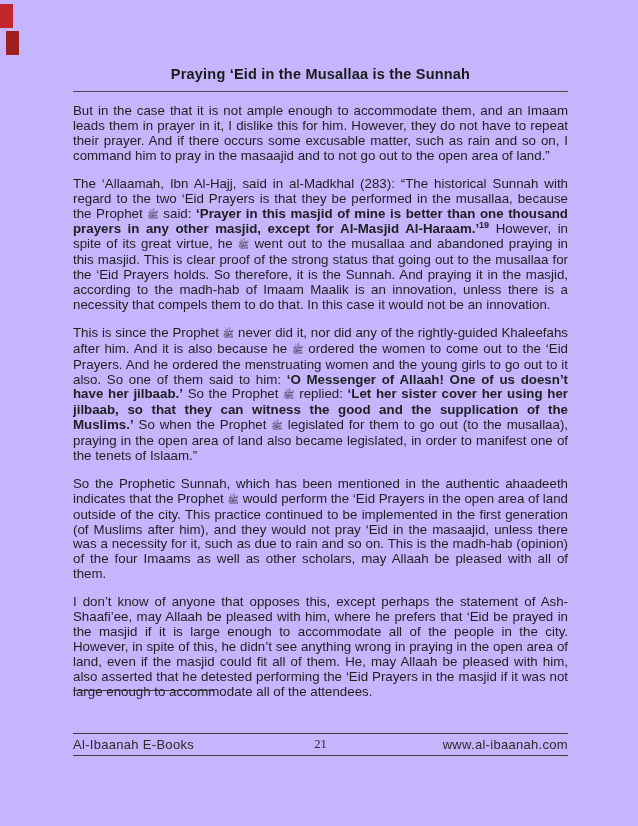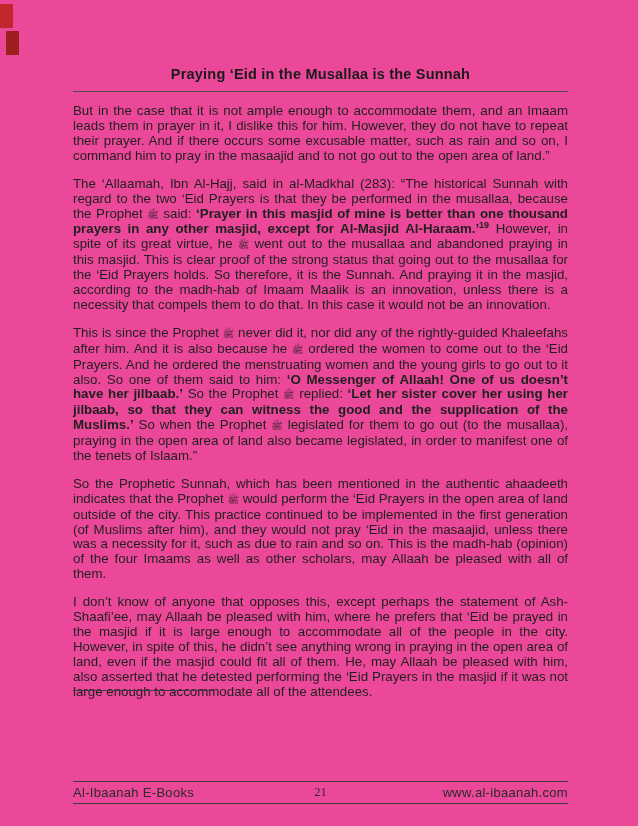--- a/index.html
+++ b/index.html
@@ -1,20 +1,20 @@
 <!DOCTYPE html>
 <html><head>
 <meta charset="utf-8">
 <style>
   html, body { margin: 0; padding: 0; background: #ffffff; }
   .page {
     position: relative;
     width: 638px;
     height: 826px;
-    background: #ec4899;
+    background: #c4b5fd;
     overflow: hidden;
     font-family: "Liberation Sans", sans-serif;
   }
   .marker { position: absolute; }
   .marker1 { left: 0px;  top: 4px;  width: 13px; height: 24px; background: #c1272d; }
   .marker2 { left: 6px;  top: 31px; width: 13px; height: 24px; background: #9e1f1f; }
 
   .content { position: absolute; left: 73px; top: 0; width: 495px; height: 826px; }
 
   .title-wrap {
@@ -62,21 +62,20 @@
     position: absolute; top: 733px; left: 0; right: 0;
     height: 21px;
     border-top: 1px solid #3c3c3c;
     border-bottom: 1px solid #3c3c3c;
     display: flex;
     align-items: center;
     justify-content: space-between;
     font-size: 13px;
     letter-spacing: 0.3px;
     color: #2a2a2a;
-    margin-top: 48px;
   }
   .pageno {
     position: absolute; left: 50%; transform: translateX(-50%);
     font-family: Liberation Serif, serif;
     font-size: 12.5px;
     letter-spacing: 0;
   }
 </style>
 </head>
 <body>

